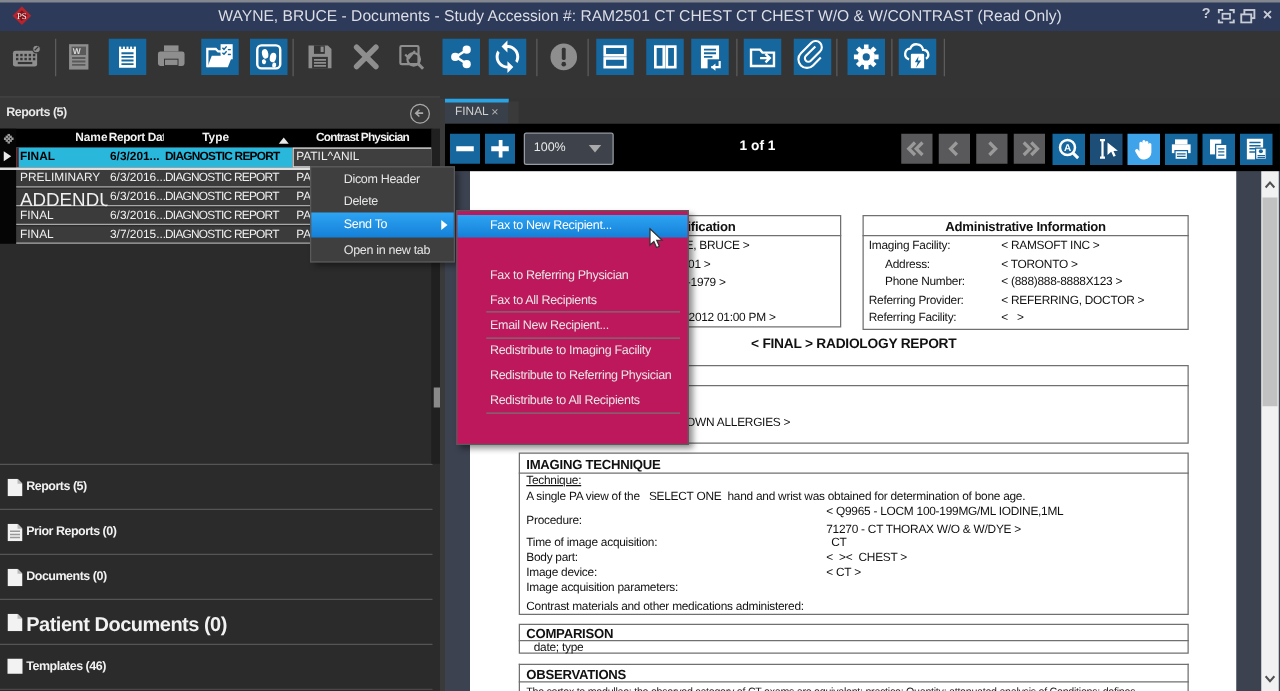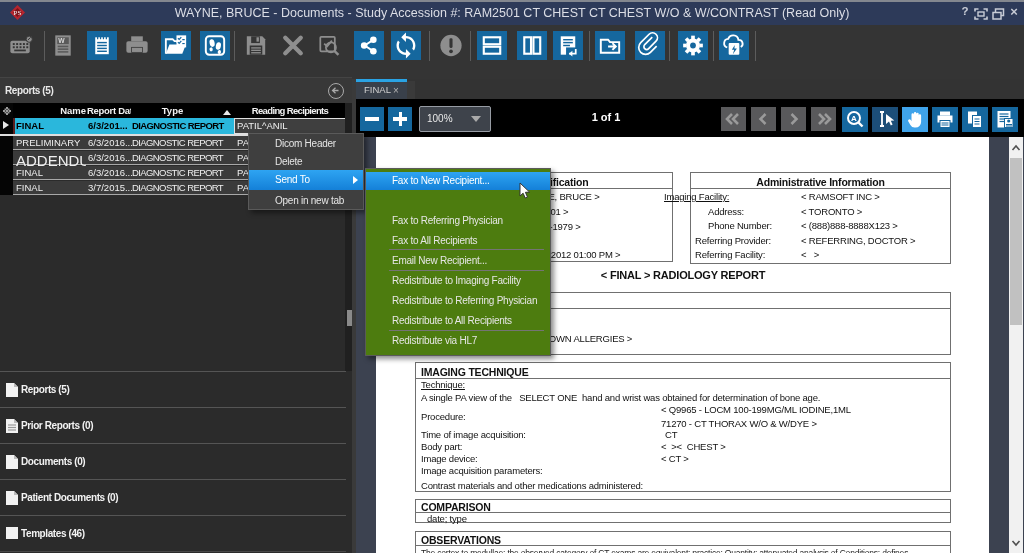--- a/index.html
+++ b/index.html
@@ -265,21 +265,21 @@
           <rect x="1.5" y="1.5" width="2" height="2"></rect>
           <rect x="4.5" y="1.5" width="2" height="2"></rect>
           <rect x="1.5" y="4.5" width="2" height="2"></rect>
           <rect x="4.5" y="4.5" width="2" height="2"></rect>
         </g>
     </svg>
     <div class="cell" style="left:13px;top:105px;width:73px;text-align:right;color:#f2f2f2;font-size:9.5px;font-weight:bold;">Name</div>
     <div class="cell" style="left:87px;top:105px;width:44px;color:#f2f2f2;font-size:9.5px;font-weight:bold;letter-spacing:-0.3px;">Report Dat</div>
     <div class="cell" style="left:130px;top:105px;width:85px;text-align:center;color:#f2f2f2;font-size:9.5px;font-weight:bold;">Type</div>
     <div class="abs" style="left:223px;top:110px;width:0;height:0;border-left:4.5px solid transparent;border-right:4.5px solid transparent;border-bottom:5px solid #e8e8e8;"></div>
-    <div class="cell" style="left:234px;top:105px;width:112px;text-align:center;color:#f2f2f2;font-size:9.5px;font-weight:bold;letter-spacing:-0.65px;">Reading Recipients</div>
+    <div class="cell" style="left:234px;top:105px;width:112px;text-align:center;color:#f2f2f2;font-size:9.5px;font-weight:bold;letter-spacing:-0.65px;">Contrast Physician</div>
 
     <div class="abs" style="left:13px;top:118px;width:221px;height:16px;background:#2ab7dc;"></div>
     <div class="abs" style="left:13px;top:118px;width:2px;height:16px;background:#5d1f1f;"></div>
     <div class="abs" style="left:3px;top:121px;width:0;height:0;border-top:4.5px solid transparent;border-bottom:4.5px solid transparent;border-left:6px solid #e8e8e8;"></div>
     <div class="cell" style="left:16px;top:120px;width:70px;color:#000;font-size:9.5px;font-weight:bold;">FINAL</div>
     <div class="cell" style="left:88px;top:120px;width:44px;color:#000;font-size:9.5px;font-weight:bold;">6/3/201...</div>
     <div class="cell" style="left:132px;top:120px;width:100px;color:#000;font-size:9.5px;font-weight:bold;letter-spacing:-0.6px;">DIAGNOSTIC REPORT</div>
     <div class="abs" style="left:234px;top:118px;width:112px;height:16px;background:#3f3f3f;border:1px solid #e0e0e0;"></div>
     <div class="cell" style="left:237px;top:120px;width:106px;color:#f0f0f0;font-size:9.5px;">PATIL^ANIL</div>
     <div class="abs" style="left:0px;top:134px;width:346px;height:1.5px;background:#dedede;"></div>
@@ -330,21 +330,21 @@
     <div class="abs" style="left:21px;top:420px;font-size:10px;letter-spacing:-0.4px;font-weight:bold;color:#f2f2f2;">Prior Reports (0)</div>
     <svg class="abs" style="left:6px;top:455px;" width="12" height="14" viewBox="0 0 12 14">
         <path d="M0 0 h8 l4 4 v10 h-12 z" fill="#f2f2f2"></path>
         <path d="M8 0 l0 4 4 0" fill="#bbb"></path>
       </svg>
     <div class="abs" style="left:21px;top:456px;font-size:10px;letter-spacing:-0.4px;font-weight:bold;color:#f2f2f2;">Documents (0)</div>
     <svg class="abs" style="left:6px;top:491px;" width="12" height="14" viewBox="0 0 12 14">
         <path d="M0 0 h8 l4 4 v10 h-12 z" fill="#f2f2f2"></path>
         <path d="M8 0 l0 4 4 0" fill="#bbb"></path>
       </svg>
-    <div class="abs" style="left:21px;top:492px;font-size:10px;letter-spacing:-0.4px;font-weight:bold;color:#f2f2f2;">Patient Documents (0)</div>
+    <div class="abs" style="left:21px;top:492px;font-size:16px;letter-spacing:-0.4px;font-weight:bold;color:#f2f2f2;">Patient Documents (0)</div>
     <div class="abs" style="left:6px;top:527px;width:12px;height:12px;background:#f2f2f2;"></div>
     <div class="abs" style="left:21px;top:528px;font-size:10px;letter-spacing:-0.4px;font-weight:bold;color:#f2f2f2;">Templates (46)</div>
   </div>
 
   <div class="abs" style="left:345px;top:103px;width:7px;height:268px;background:#202020;"></div>
   <div class="abs" style="left:347px;top:310px;width:5px;height:16px;background:#8a8a8a;"></div>
 
   <div class="abs" style="left:352px;top:79px;width:5px;height:474px;background:#3a3a3a;"></div>
 
   <div class="abs" style="left:357px;top:79px;width:667px;height:20px;background:#333333;"></div>
@@ -457,21 +457,21 @@
     <div class="doc10" style="left:421px;top:206px;">Patient ID:</div>
     <div class="doc10" style="left:512px;top:206px;">&lt; RAM2501 &gt;</div>
     <div class="doc10" style="left:421px;top:221px;">Date of Birth:</div>
     <div class="doc10" style="left:524px;top:221px;">&lt; 5/25-1979 &gt;</div>
     <div class="doc10" style="left:421px;top:249px;">Study Date:</div>
     <div class="doc10" style="left:528px;top:249px;">&lt; 6/3/2012 01:00 PM &gt;</div>
 
     <div class="dbox" style="left:690px;top:172px;width:261px;height:92px;"></div>
     <div class="abs" style="left:690px;top:188px;width:261px;height:1px;background:#707070;"></div>
     <div class="docb" style="left:690px;top:176px;width:261px;text-align:center;">Administrative Information</div>
-    <div class="doc10" style="left:664px;top:191px;text-decoration:underline;">Imaging Facility:</div>
+    <div class="doc10" style="left:695px;top:191px;">Imaging Facility:</div>
     <div class="doc10" style="left:801px;top:191px;">&lt;  RAMSOFT INC &gt;</div>
     <div class="doc10" style="left:708px;top:206px;">Address:</div>
     <div class="doc10" style="left:801px;top:206px;">&lt;  TORONTO &gt;</div>
     <div class="doc10" style="left:708px;top:220px;">Phone Number:</div>
     <div class="doc10" style="left:801px;top:220px;">&lt;  (888)888-8888X123 &gt;</div>
     <div class="doc10" style="left:695px;top:235px;">Referring Provider:</div>
     <div class="doc10" style="left:801px;top:235px;">&lt;  REFERRING, DOCTOR &gt;</div>
     <div class="doc10" style="left:695px;top:249px;">Referring Facility:</div>
     <div class="doc10" style="left:801px;top:249px;">&lt;&nbsp;&nbsp;&nbsp;&gt;</div>
 
@@ -520,31 +520,30 @@
     </svg>
 
   <div id="ctxmenu" class="abs" style="left:248px;top:133px;width:116px;height:77px;background:#3f3f3f;border:1px solid #5a5a5a;box-shadow:3px 3px 5px rgba(0,0,0,0.45);">
     <div class="mi" style="top:0px;height:19px;line-height:19px;padding-left:26px;">Dicom Header</div>
     <div class="mi" style="top:18px;height:19px;line-height:19px;padding-left:26px;">Delete</div>
     <div class="mi hl" style="top:36px;height:19.5px;line-height:19.5px;padding-left:26px;color:#fff;">Send To</div>
     <div class="abs" style="left:104px;top:42px;width:0;height:0;border-top:4px solid transparent;border-bottom:4px solid transparent;border-left:5px solid #fff;"></div>
     <div class="mi" style="top:57px;height:19px;line-height:19px;padding-left:26px;">Open in new tab</div>
   </div>
 
-  <div id="submenu" class="abs" style="left:365px;top:168px;width:186px;height:188px;background:#4d7c0f;border:1px solid #5a5a5a;box-shadow:3px 3px 5px rgba(0,0,0,0.45);">
+  <div id="submenu" class="abs" style="left:365px;top:168px;width:186px;height:188px;background:#be185d;border:1px solid #5a5a5a;box-shadow:3px 3px 5px rgba(0,0,0,0.45);">
     <div class="mi hl" style="top:3px;height:18px;line-height:18px;padding-left:26px;color:#fff;">Fax to New Recipient...</div>
     <div class="mi" style="top:42px;height:19px;line-height:19px;padding-left:26px;">Fax to Referring Physician</div>
     <div class="mi" style="top:62px;height:19px;line-height:19px;padding-left:26px;">Fax to All Recipients</div>
     <div class="abs" style="left:23px;top:80px;width:155px;height:1px;background:#747474;"></div>
     <div class="mi" style="top:82px;height:19px;line-height:19px;padding-left:26px;">Email New Recipient...</div>
     <div class="abs" style="left:23px;top:101px;width:155px;height:1px;background:#747474;"></div>
     <div class="mi" style="top:102px;height:19px;line-height:19px;padding-left:26px;">Redistribute to Imaging Facility</div>
     <div class="mi" style="top:122px;height:19px;line-height:19px;padding-left:26px;">Redistribute to Referring Physician</div>
     <div class="mi" style="top:142px;height:19px;line-height:19px;padding-left:26px;">Redistribute to All Recipients</div>
     <div class="abs" style="left:23px;top:161px;width:155px;height:1px;background:#747474;"></div>
-    <div class="mi" style="top:162px;height:19px;line-height:19px;padding-left:26px;">Redistribute via HL7</div>
   </div>
 
   <svg class="abs" style="left:519px;top:182px;" width="14" height="19" viewBox="0 0 14 19">
     <path d="M1 1 L1 14 L4.1 11.2 L6.2 16 L8.5 15 L6.4 10.3 L10.6 10.1 Z" fill="#fff" stroke="#333" stroke-width="1"></path>
   </svg>
 
 </div>
 
 </body></html>

